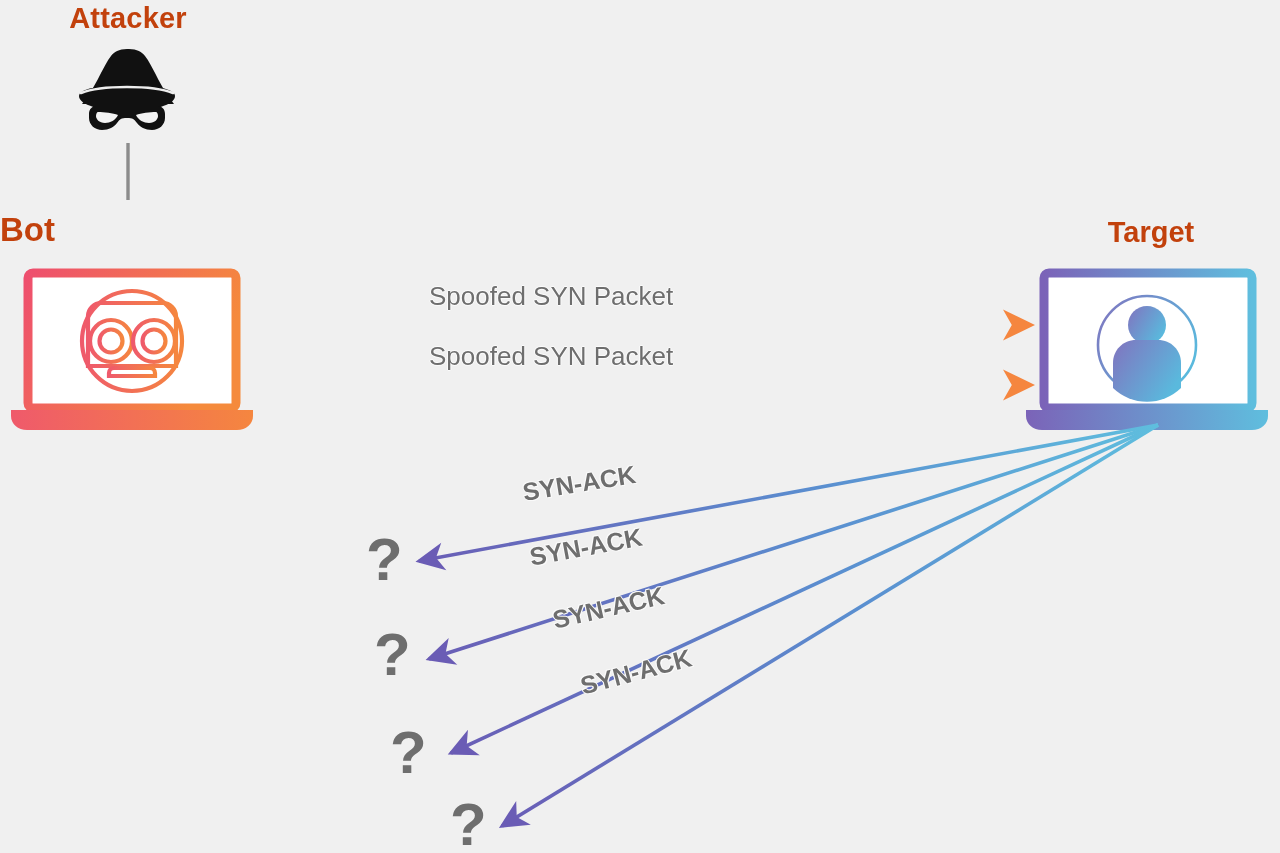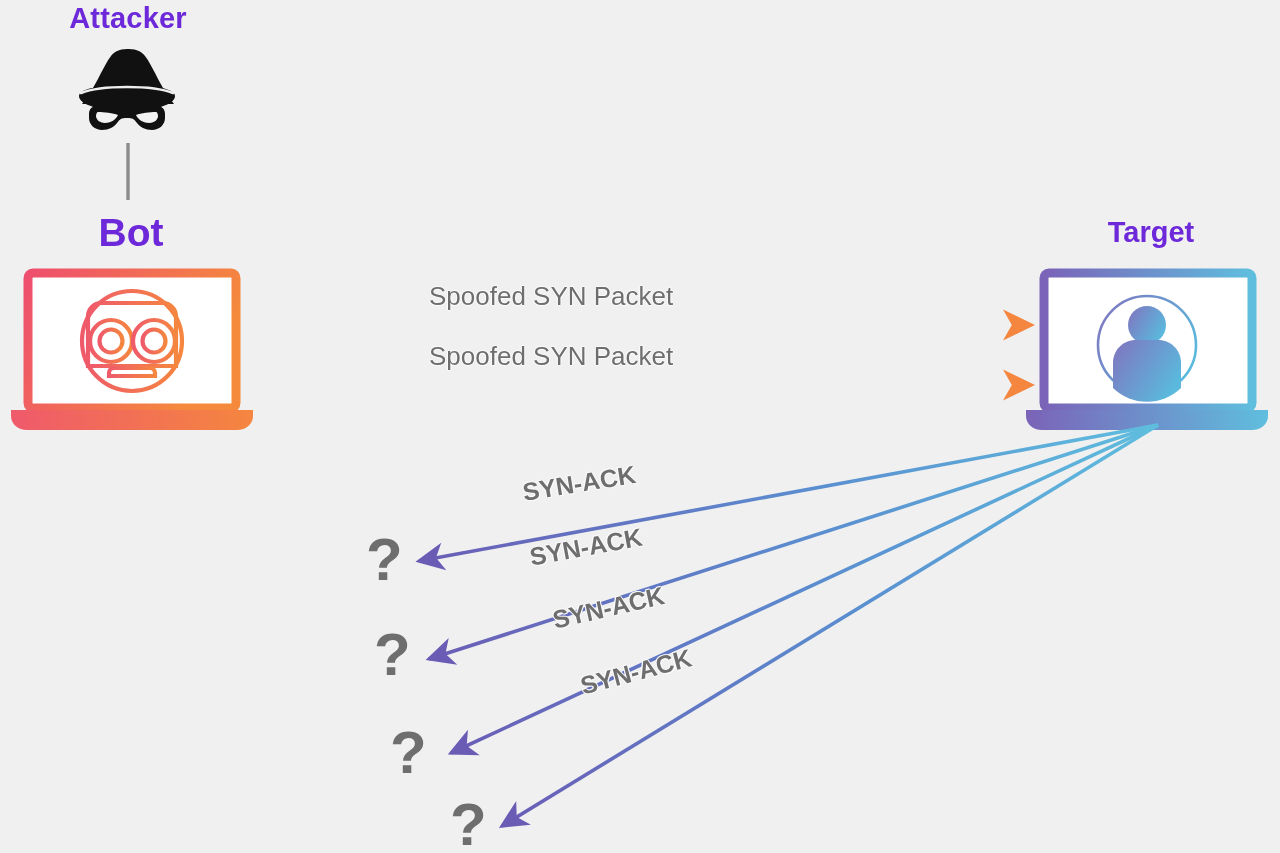--- a/index.html
+++ b/index.html
@@ -12,38 +12,38 @@
   }
   #stage {
     position: relative;
     width: 1280px;
     height: 853px;
     background: #f0f0f0;
     overflow: hidden;
   }
   .lbl {
     position: absolute;
-    color: #6d28d9;
+    color: #c2410c;
     font-weight: bold;
     font-family: "Liberation Sans", sans-serif;
     white-space: nowrap;
     user-select: none;
   }
   #attacker-label {
     left: 0; top: 2px;
     width: 256px;
     text-align: center;
     font-size: 29px;
     letter-spacing: 0.2px;
   }
   #bot-label {
     left: 0; top: 211px;
     width: 262px;
-    text-align: center;
-    font-size: 39px;
+    text-align: left;
+    font-size: 33px;
   }
   #target-label {
     left: 1020px; top: 216px;
     width: 262px;
     text-align: center;
     font-size: 29px;
   }
   .pkt-label {
     position: absolute;
     color: #6e6e6e;

